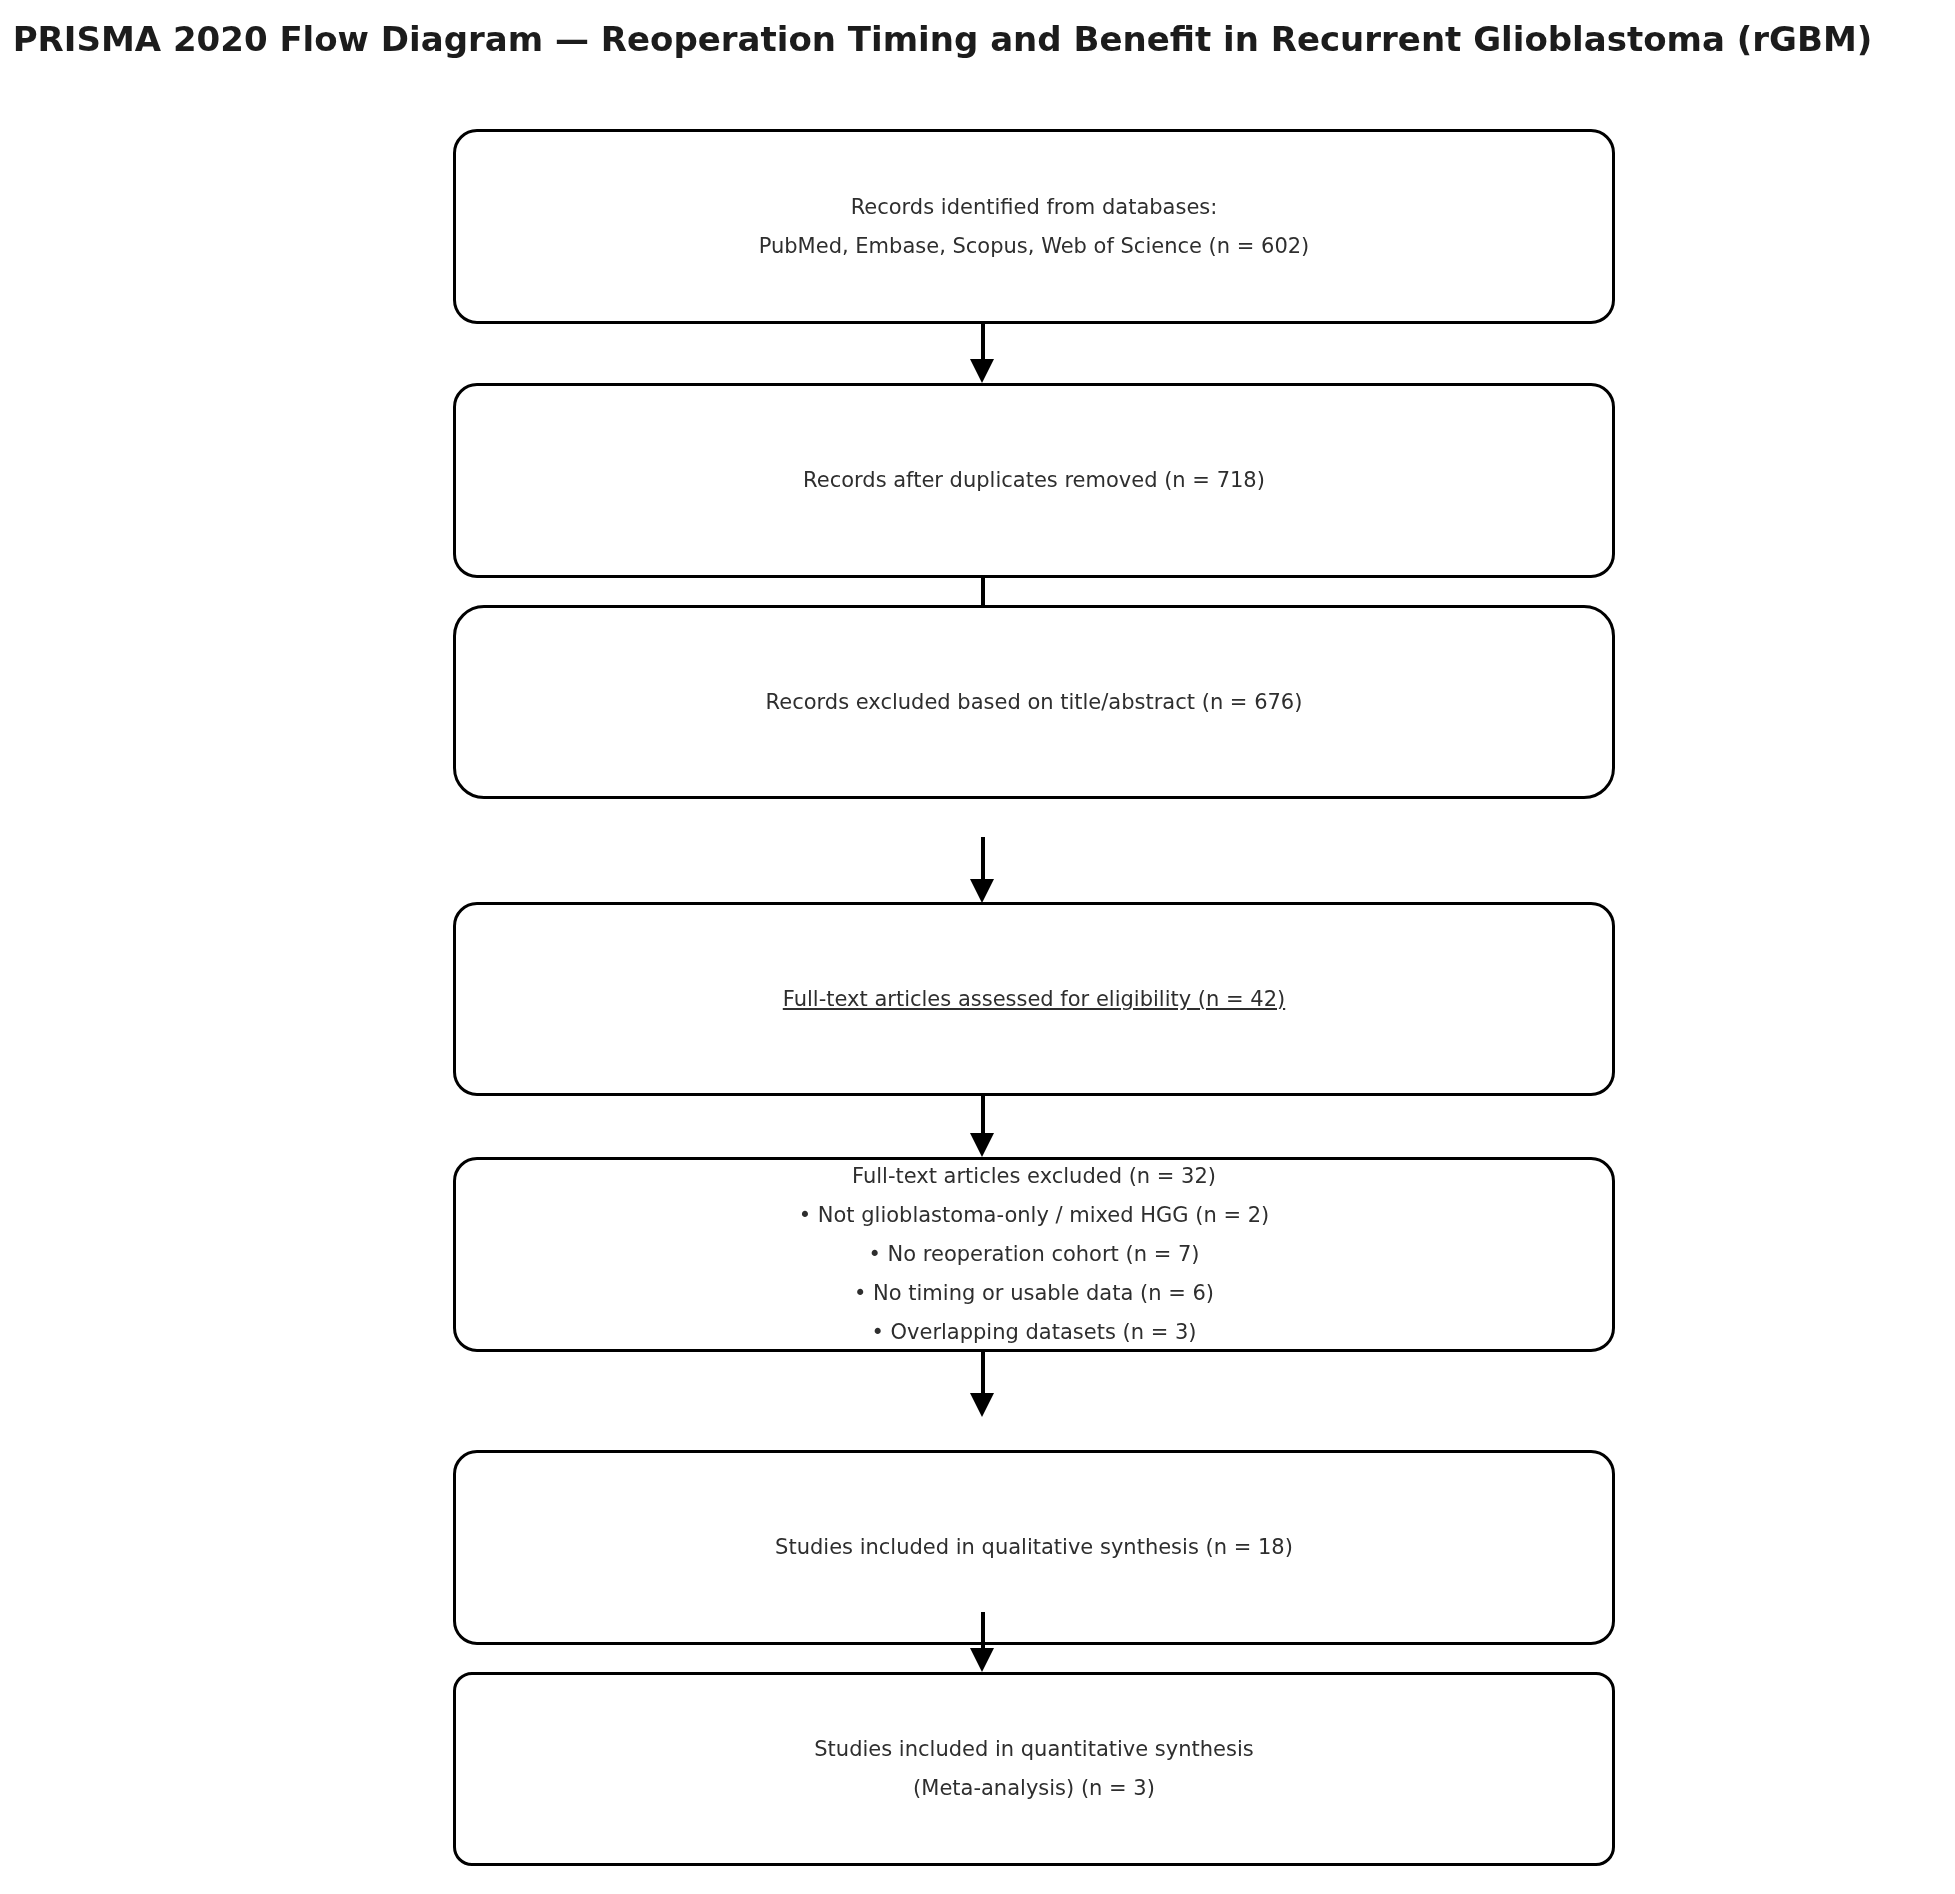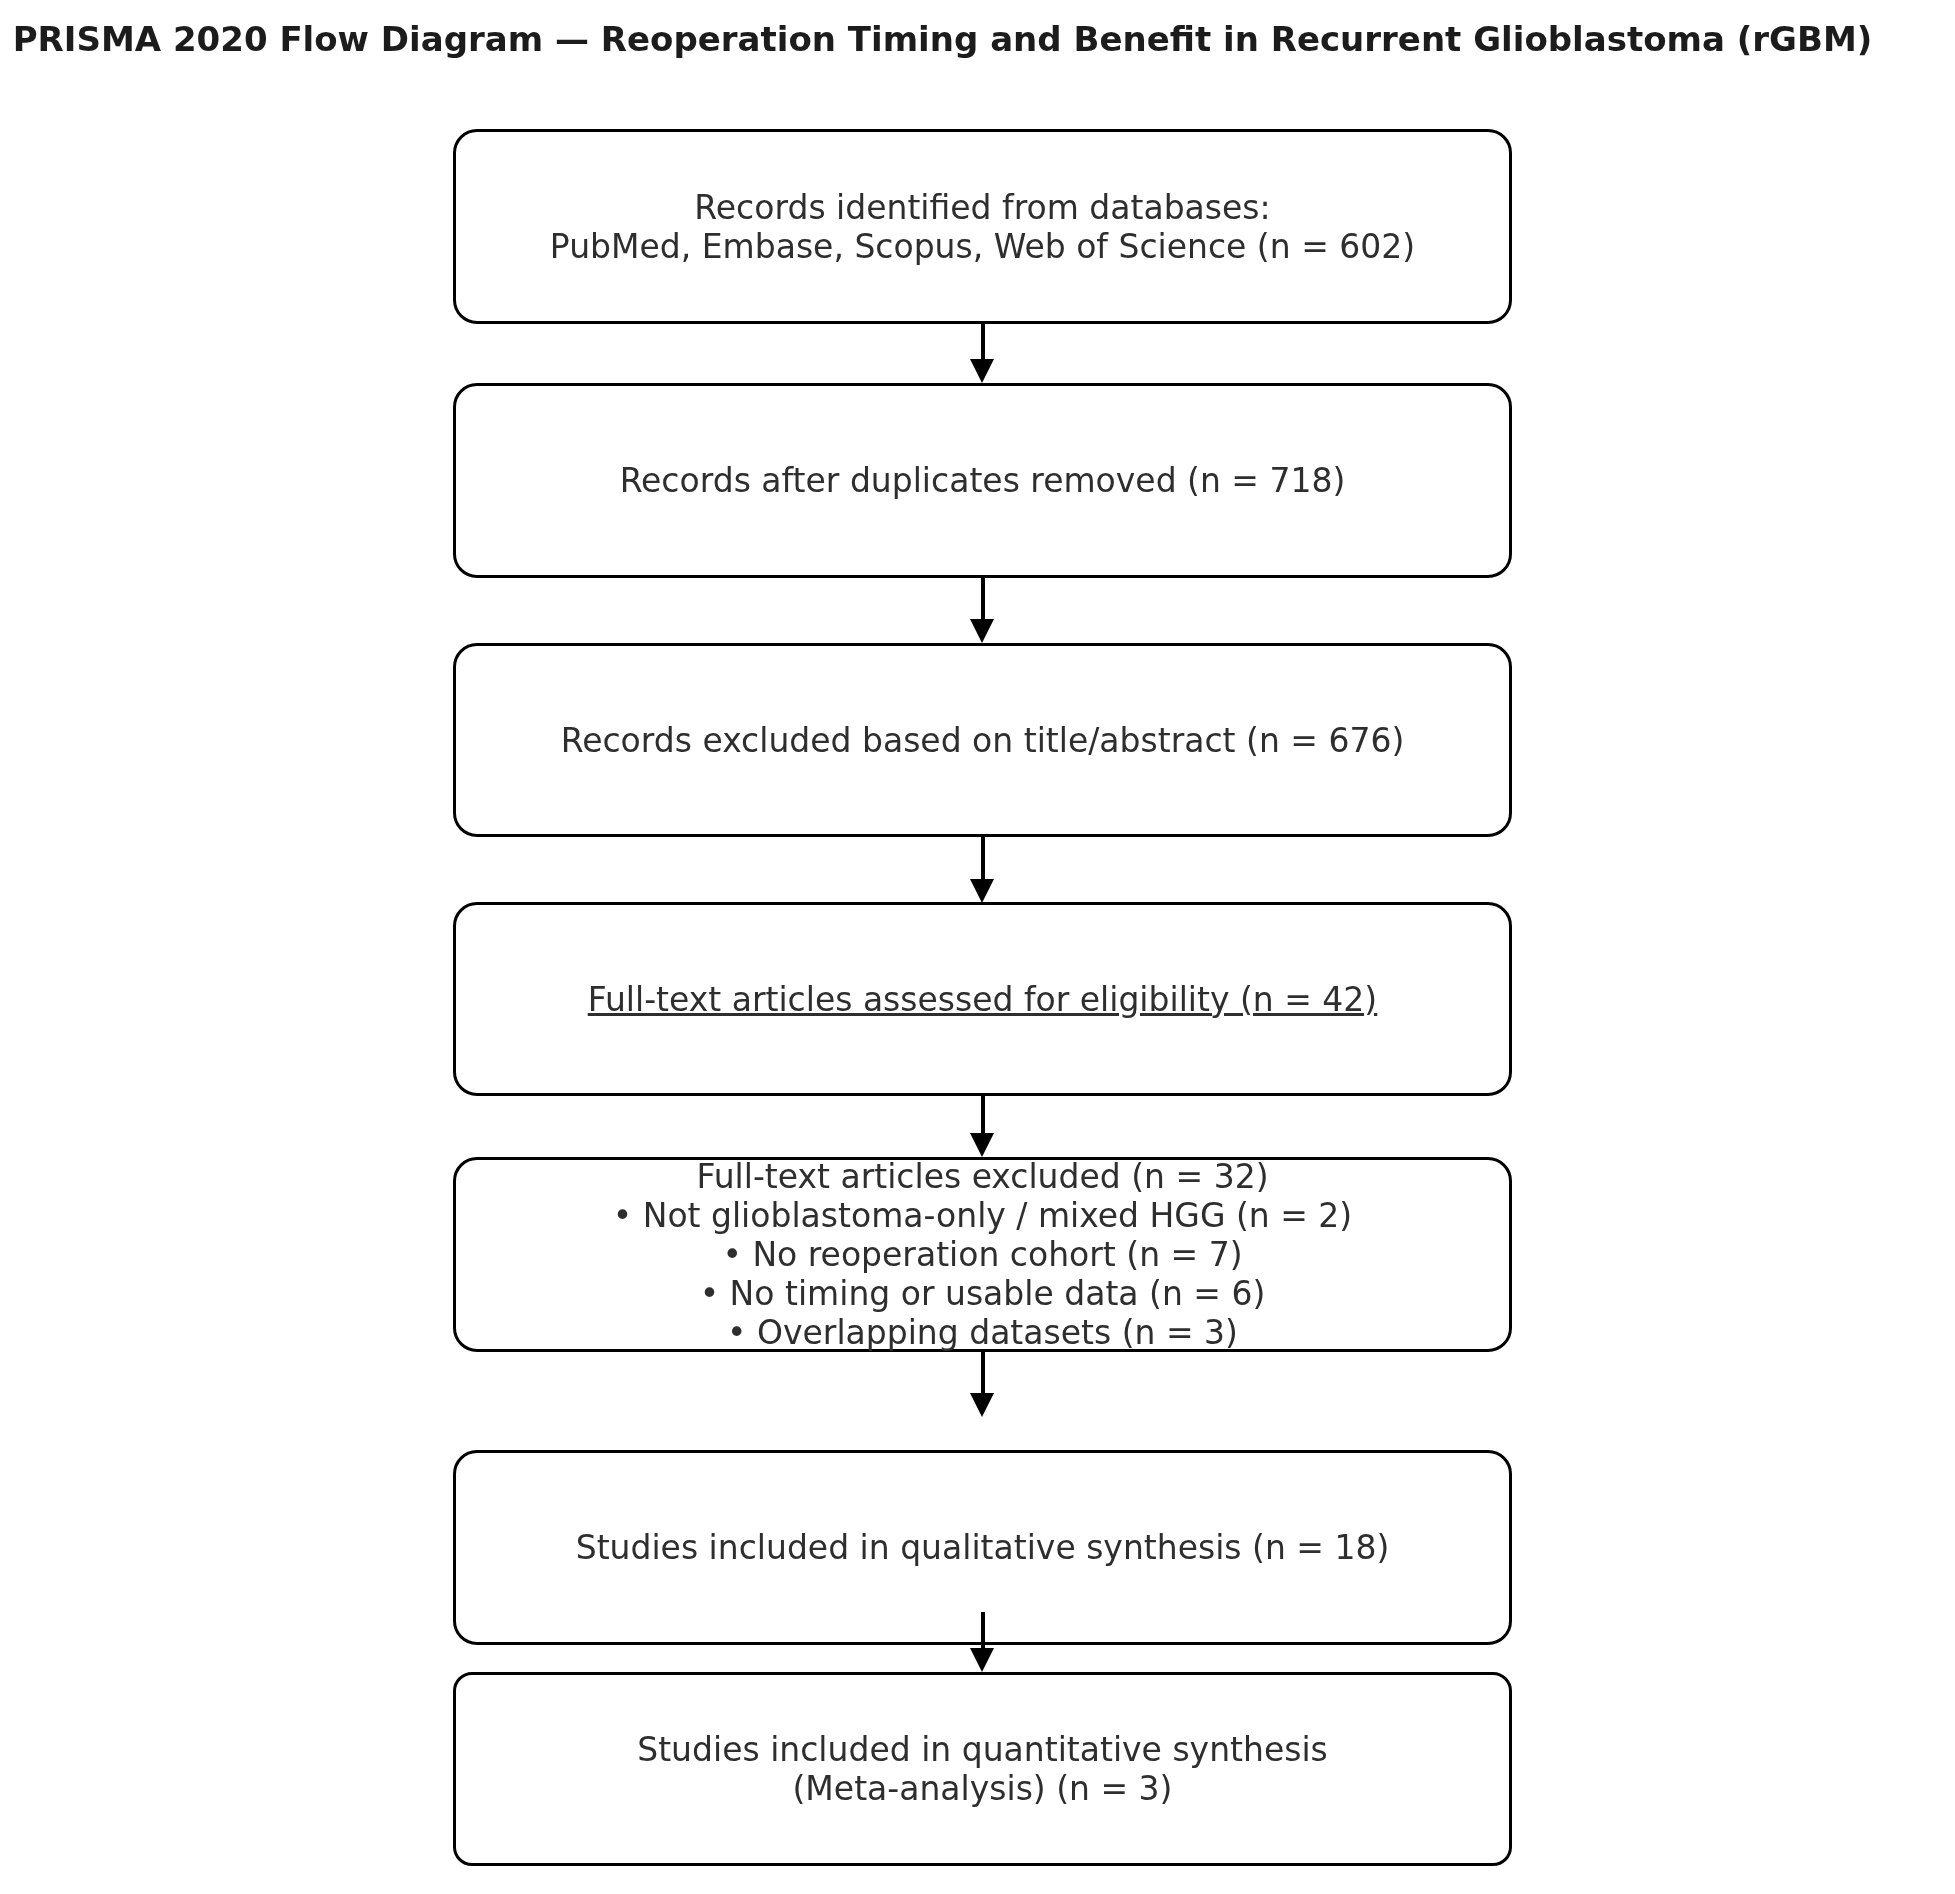--- a/index.html
+++ b/index.html
@@ -14,34 +14,34 @@
   body{
     width:1955px;height:1894px;position:relative;overflow:hidden;
     font-family:"DejaVu Sans","Liberation Sans",sans-serif;
   }
   .page-title{
     position:absolute;left:12.7px;top:19px;width:1940px;
     font-size:34px;font-weight:bold;color:var(--title);
     letter-spacing:0px;white-space:nowrap;
   }
   .flow-node{
-    position:absolute;left:453px;width:1059px;height:195px;
+    position:absolute;left:453px;width:1162px;height:195px;
     box-sizing:border-box;
     background:var(--box-fill);
     border:3.7px solid var(--box-border);
     border-radius:24px;
     display:flex;flex-direction:column;align-items:center;justify-content:center;
     text-align:center;
     color:var(--text);
-    font-size:33px;line-height:39px;
+    font-size:21px;line-height:39px;
   }
   .flow-node span{display:block;white-space:nowrap;}
   .node-1{top:129px;}
   .node-2{top:383px;}
-  .node-3{top:643px;height:194px;}
+  .node-3{top:605px;height:194px;border-radius:31px;}
   .node-4{top:902px;height:194px;text-decoration:underline;}
   .node-5{top:1157px;}
   .node-6{top:1450px;height:195px;}
   .node-7{top:1672px;height:194px;border-radius:19px;}
   .flow-arrow{
     position:absolute;left:970px;width:25.4px;
   }
   .arrow-1{top:323px;height:60px;}
   .arrow-2{top:578px;height:65px;}
   .arrow-3{top:837px;height:66px;}

